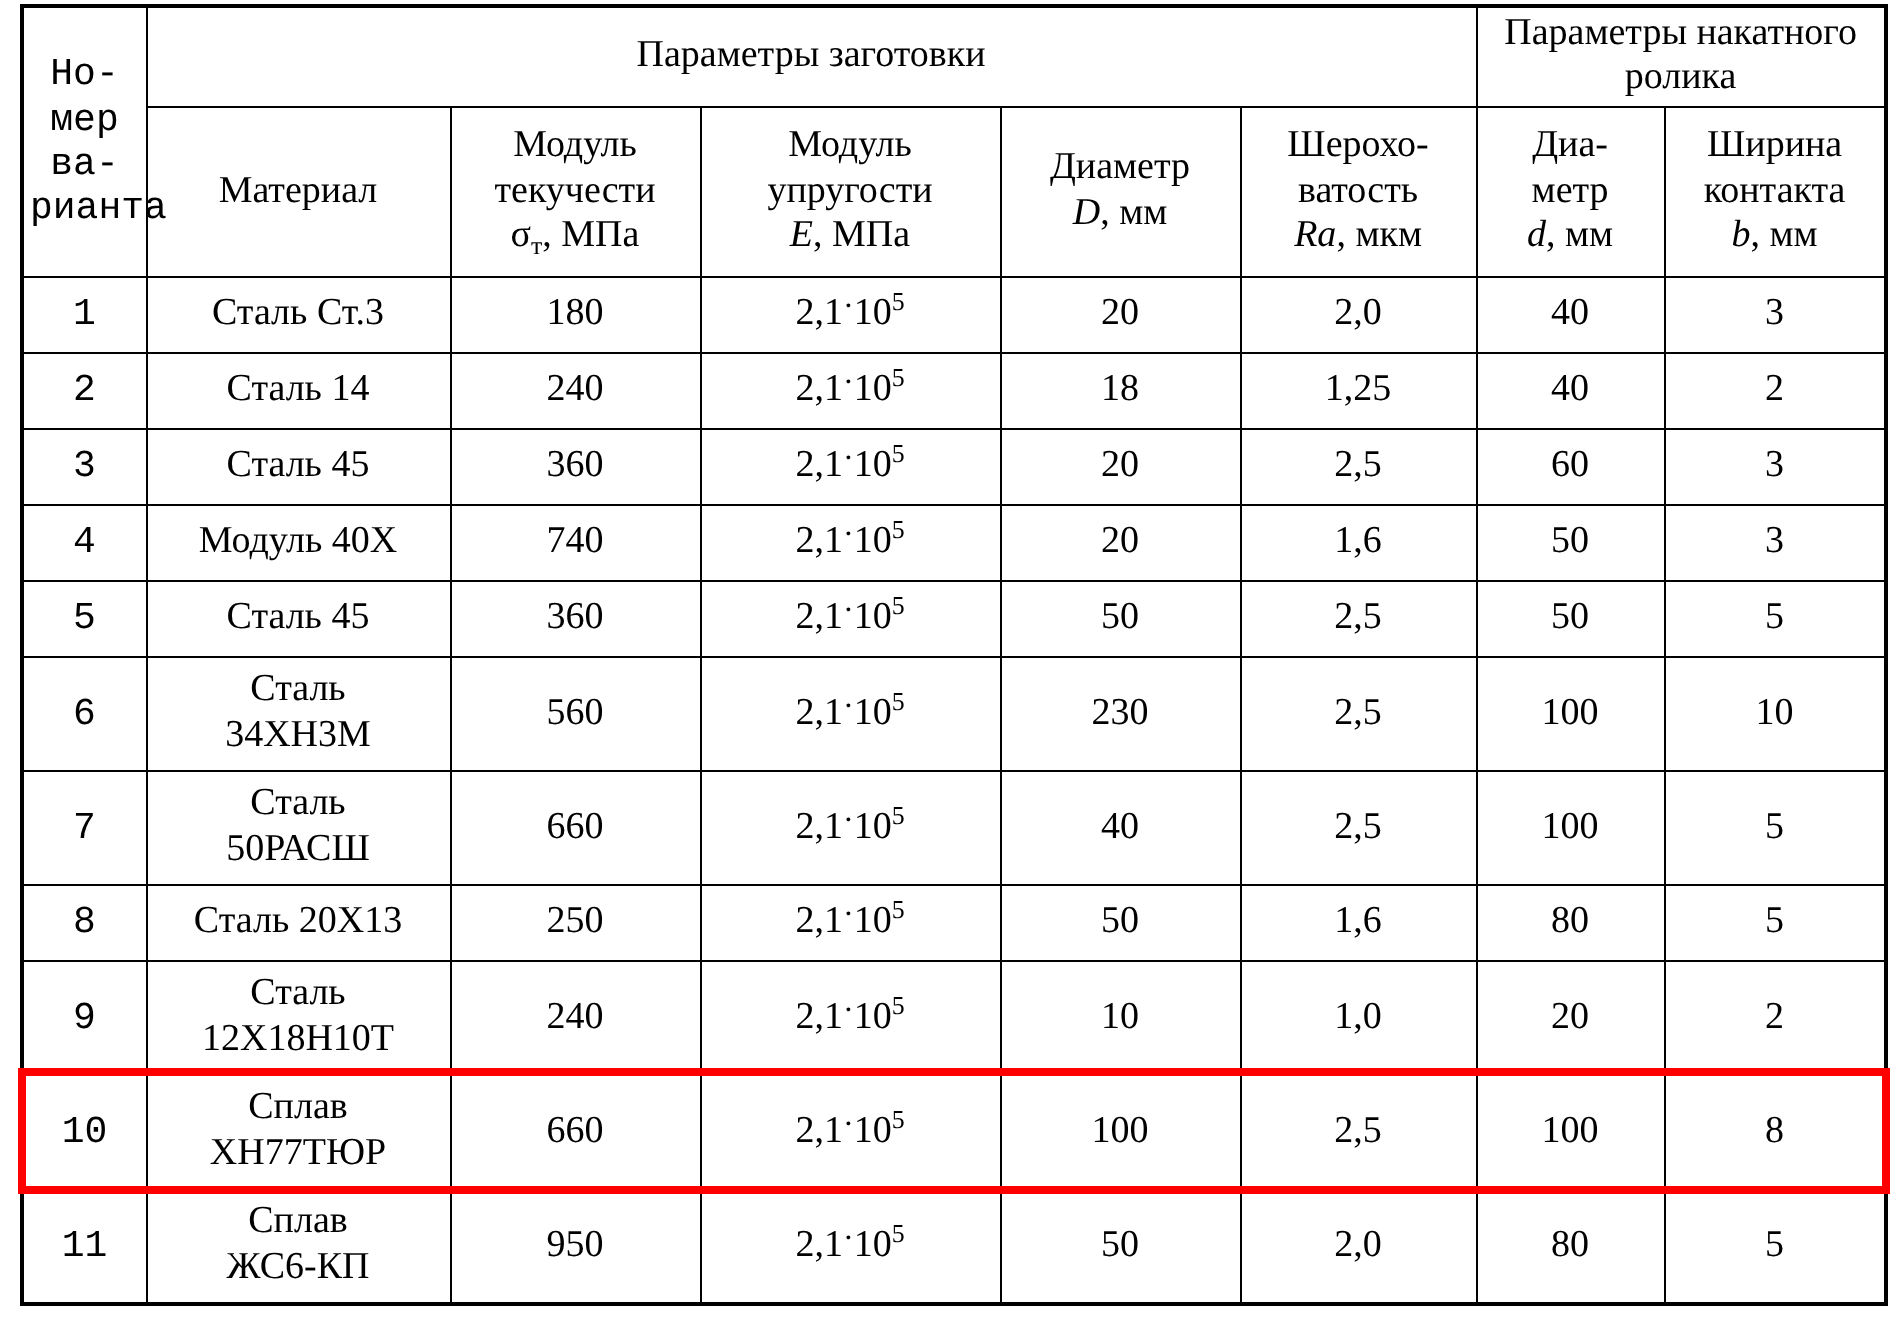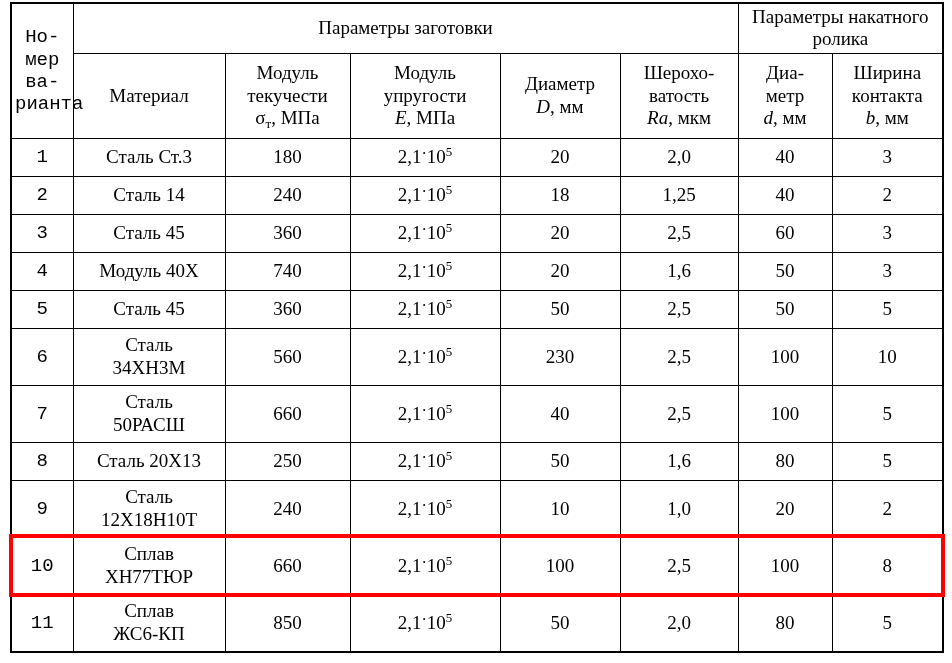--- a/index.html
+++ b/index.html
@@ -221,21 +221,21 @@
           <td class="num-cell ">660</td>
           <td class="num-cell ">2,1<span class="dotop">·</span>10<sup>5</sup></td>
           <td class="num-cell ">100</td>
           <td class="num-cell ">2,5</td>
           <td class="num-cell ">100</td>
           <td class="num-cell outer-right">8</td>
         </tr>
         <tr class="row-tall">
           <td class="num-cell outer-left outer-bot">11</td>
           <td class="mat-cell outer-bot">Сплав<br>ЖС6-КП</td>
-          <td class="num-cell outer-bot">850</td>
+          <td class="num-cell outer-bot">950</td>
           <td class="num-cell outer-bot">2,1<span class="dotop">·</span>10<sup>5</sup></td>
           <td class="num-cell outer-bot">50</td>
           <td class="num-cell outer-bot">2,0</td>
           <td class="num-cell outer-bot">80</td>
           <td class="num-cell outer-right outer-bot">5</td>
         </tr>
       </tbody>
   </table>
   <div id="highlight-box" style="border-color: rgb(255, 0, 0); left: -1px; top: 532.312px; width: 936.047px; height: 63px;"></div>
 </div>

